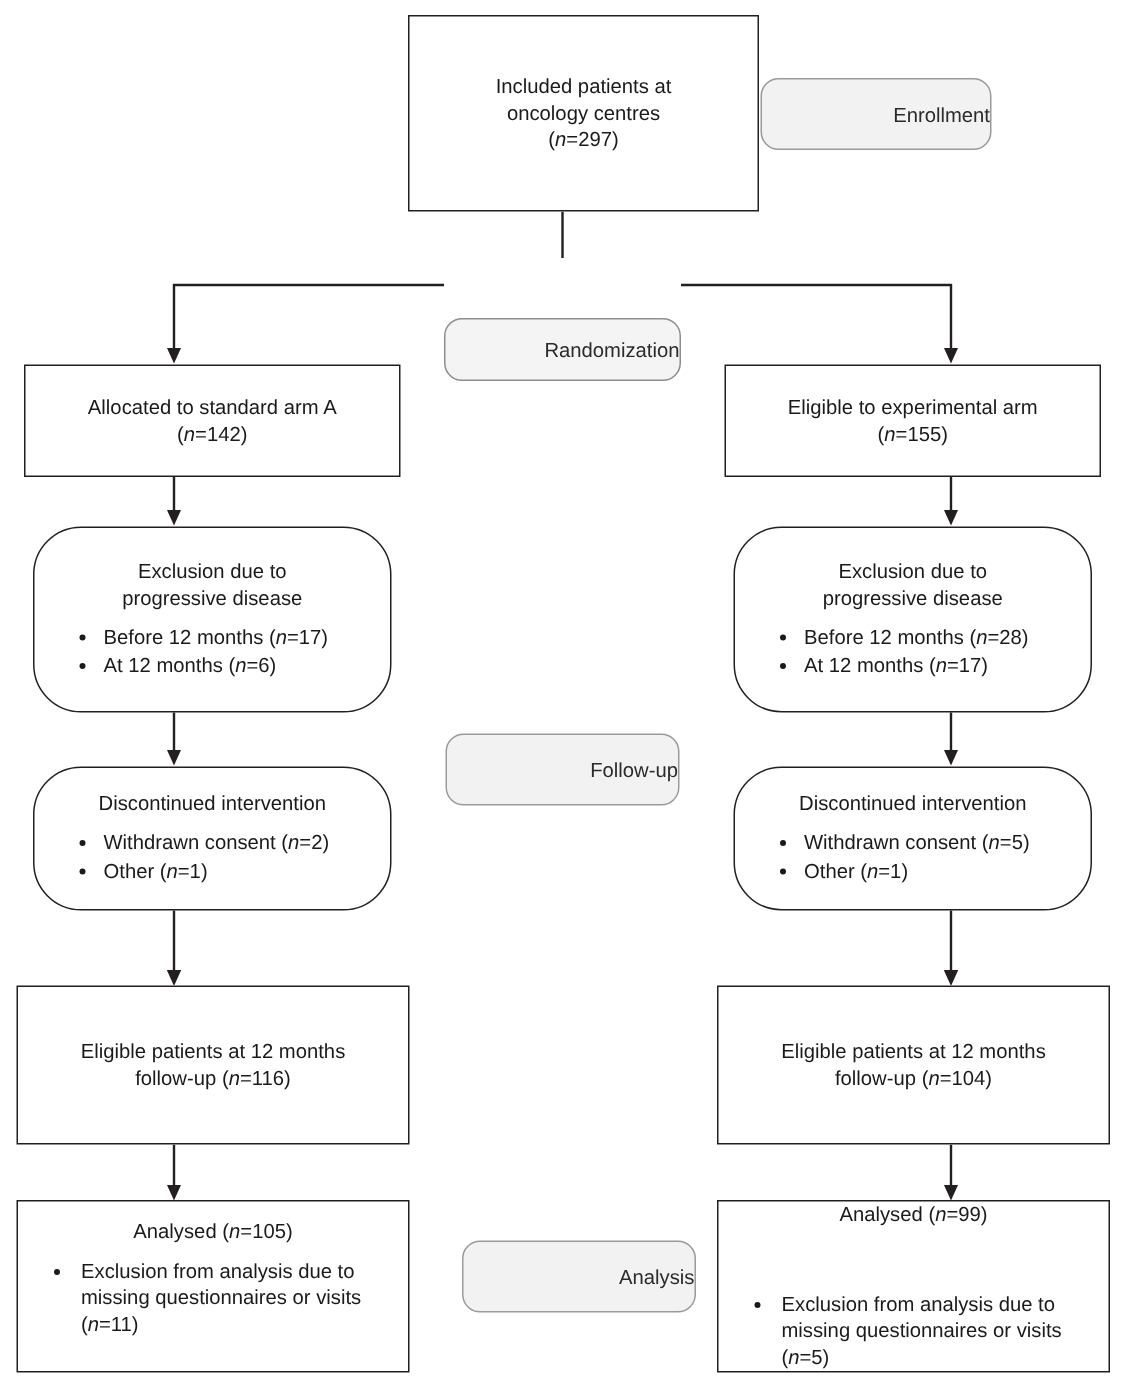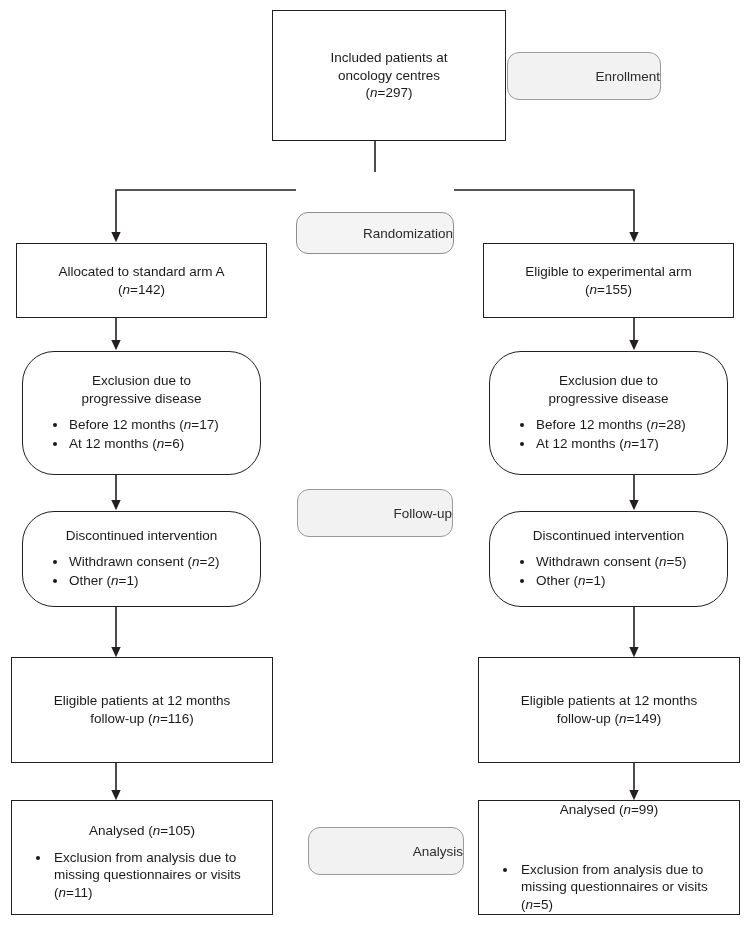--- a/index.html
+++ b/index.html
@@ -211,25 +211,25 @@
   <div class="node sharp" style="left:11px; top:657px; width:262px; height:106px;">
     <div class="title">
       <span class="nline">Eligible patients at 12 months</span>
       <span class="nline"><span>follow-up (</span><i class="n">n</i><span>=116)</span></span>
     </div>
   </div>
 
   <div class="node sharp" style="left:478px; top:657px; width:262px; height:106px;">
     <div class="title">
       <span class="nline">Eligible patients at 12 months</span>
-      <span class="nline"><span>follow-up (</span><i class="n">n</i><span>=149)</span></span>
-    </div>
-  </div>
-
-  <div class="node sharp" style="left:11px; top:800px; width:262px; height:115px; justify-content:flex-start; padding-top:21px;">
+      <span class="nline"><span>follow-up (</span><i class="n">n</i><span>=104)</span></span>
+    </div>
+  </div>
+
+  <div class="node sharp" style="left:11px; top:800px; width:262px; height:115px; justify-content:flex-start; padding-top:11px;">
     <div class="title">
       <span class="nline"><span>Analysed (</span><i class="n">n</i><span>=105)</span></span>
     </div>
     <ul class="bullets wrap" style="padding-left:24px; padding-right:12px;">
       <li><span>Exclusion from analysis due to missing questionnaires or visits (</span><i class="n">n</i><span>=11)</span></li>
     </ul>
   </div>
 
   <div class="node sharp" style="left:478px; top:800px; width:262px; height:115px; justify-content:flex-start; ">
     <div class="title">

